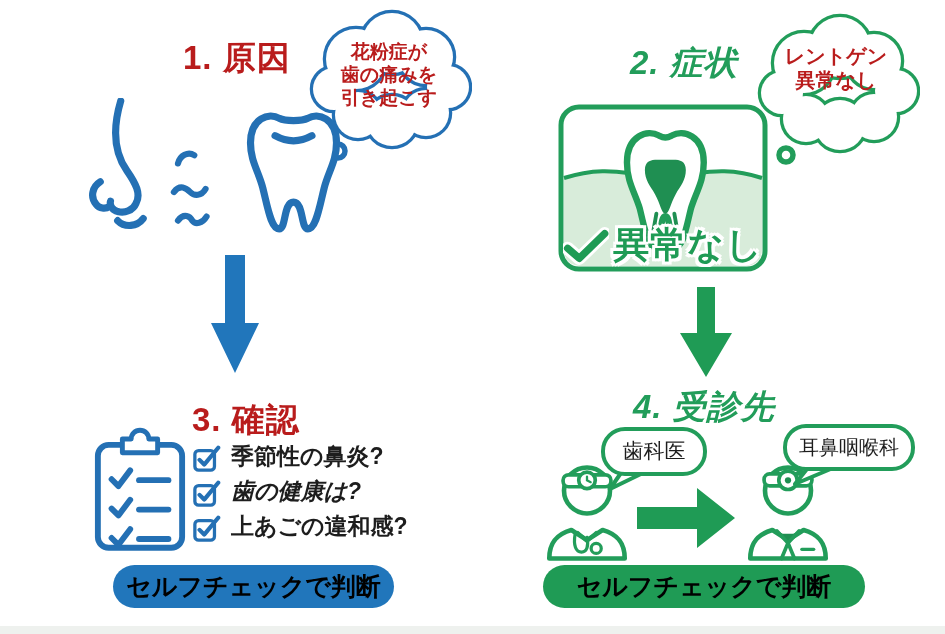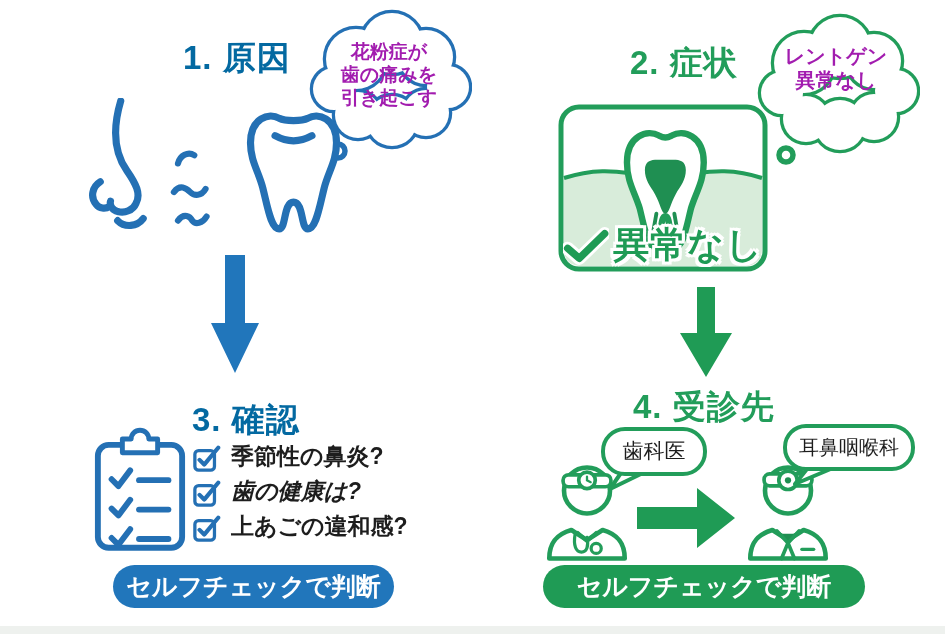--- a/index.html
+++ b/index.html
@@ -2,31 +2,31 @@
 <html><head>
 <meta charset="utf-8">
 <style>
   * { margin:0; padding:0; box-sizing:border-box; }
   html,body { background:#ffffff; }
   body { font-family:"Liberation Sans","DejaVu Sans",sans-serif; }
   .stage { position:relative; width:945px; height:634px; background:#ffffff; overflow:hidden; }
   .abs { position:absolute; }
 
   .sec-title { font-weight:800; font-size:33px; letter-spacing:1px; white-space:nowrap; }
-  .blue-t { color:#0369a1; }
-  .green-t { color:#229d5a; }
-
-  .bubble-text { text-align:center; font-weight:700; font-size:19px; line-height:1.22; color:#a21caf; }
+  .blue-t { color:#b91c1c; }
+  .green-t { color:#229d5a;font-style:italic; }
+
+  .bubble-text { text-align:center; font-weight:700; font-size:19px; line-height:1.22; color:#b91c1c; }
   .bubble-text div { white-space:nowrap; }
 
   .check-row { display:flex; align-items:flex-end; gap:10px; }
   .check-row .txt { font-weight:700; font-size:23px; color:#1d1d1d; white-space:nowrap; }
 
   .pill { display:flex; align-items:center; justify-content:center; border-radius:22px;
-          color:#ffffff; font-weight:800; white-space:nowrap; }
+          color:#000000; font-weight:800; white-space:nowrap; }
   .pill-blue { background:#2176bb; font-size:25px; }
   .pill-green { background:#1f9b55; font-size:25px; }
 
   .card-label { display:flex; align-items:center; justify-content:center; gap:4px; }
   .card-label .lbl { font-weight:800; font-size:36px; color:#1f9b55; letter-spacing:1px; white-space:nowrap;
       text-shadow:-3px -3px 0 #fff, 3px -3px 0 #fff, -3px 3px 0 #fff, 3px 3px 0 #fff,
                    0 -3px 0 #fff, 0 3px 0 #fff, -3px 0 0 #fff, 3px 0 0 #fff; }
 
   .sp-bubble-text { text-align:center; font-weight:400; color:#1d1d1d; white-space:nowrap; }
 

